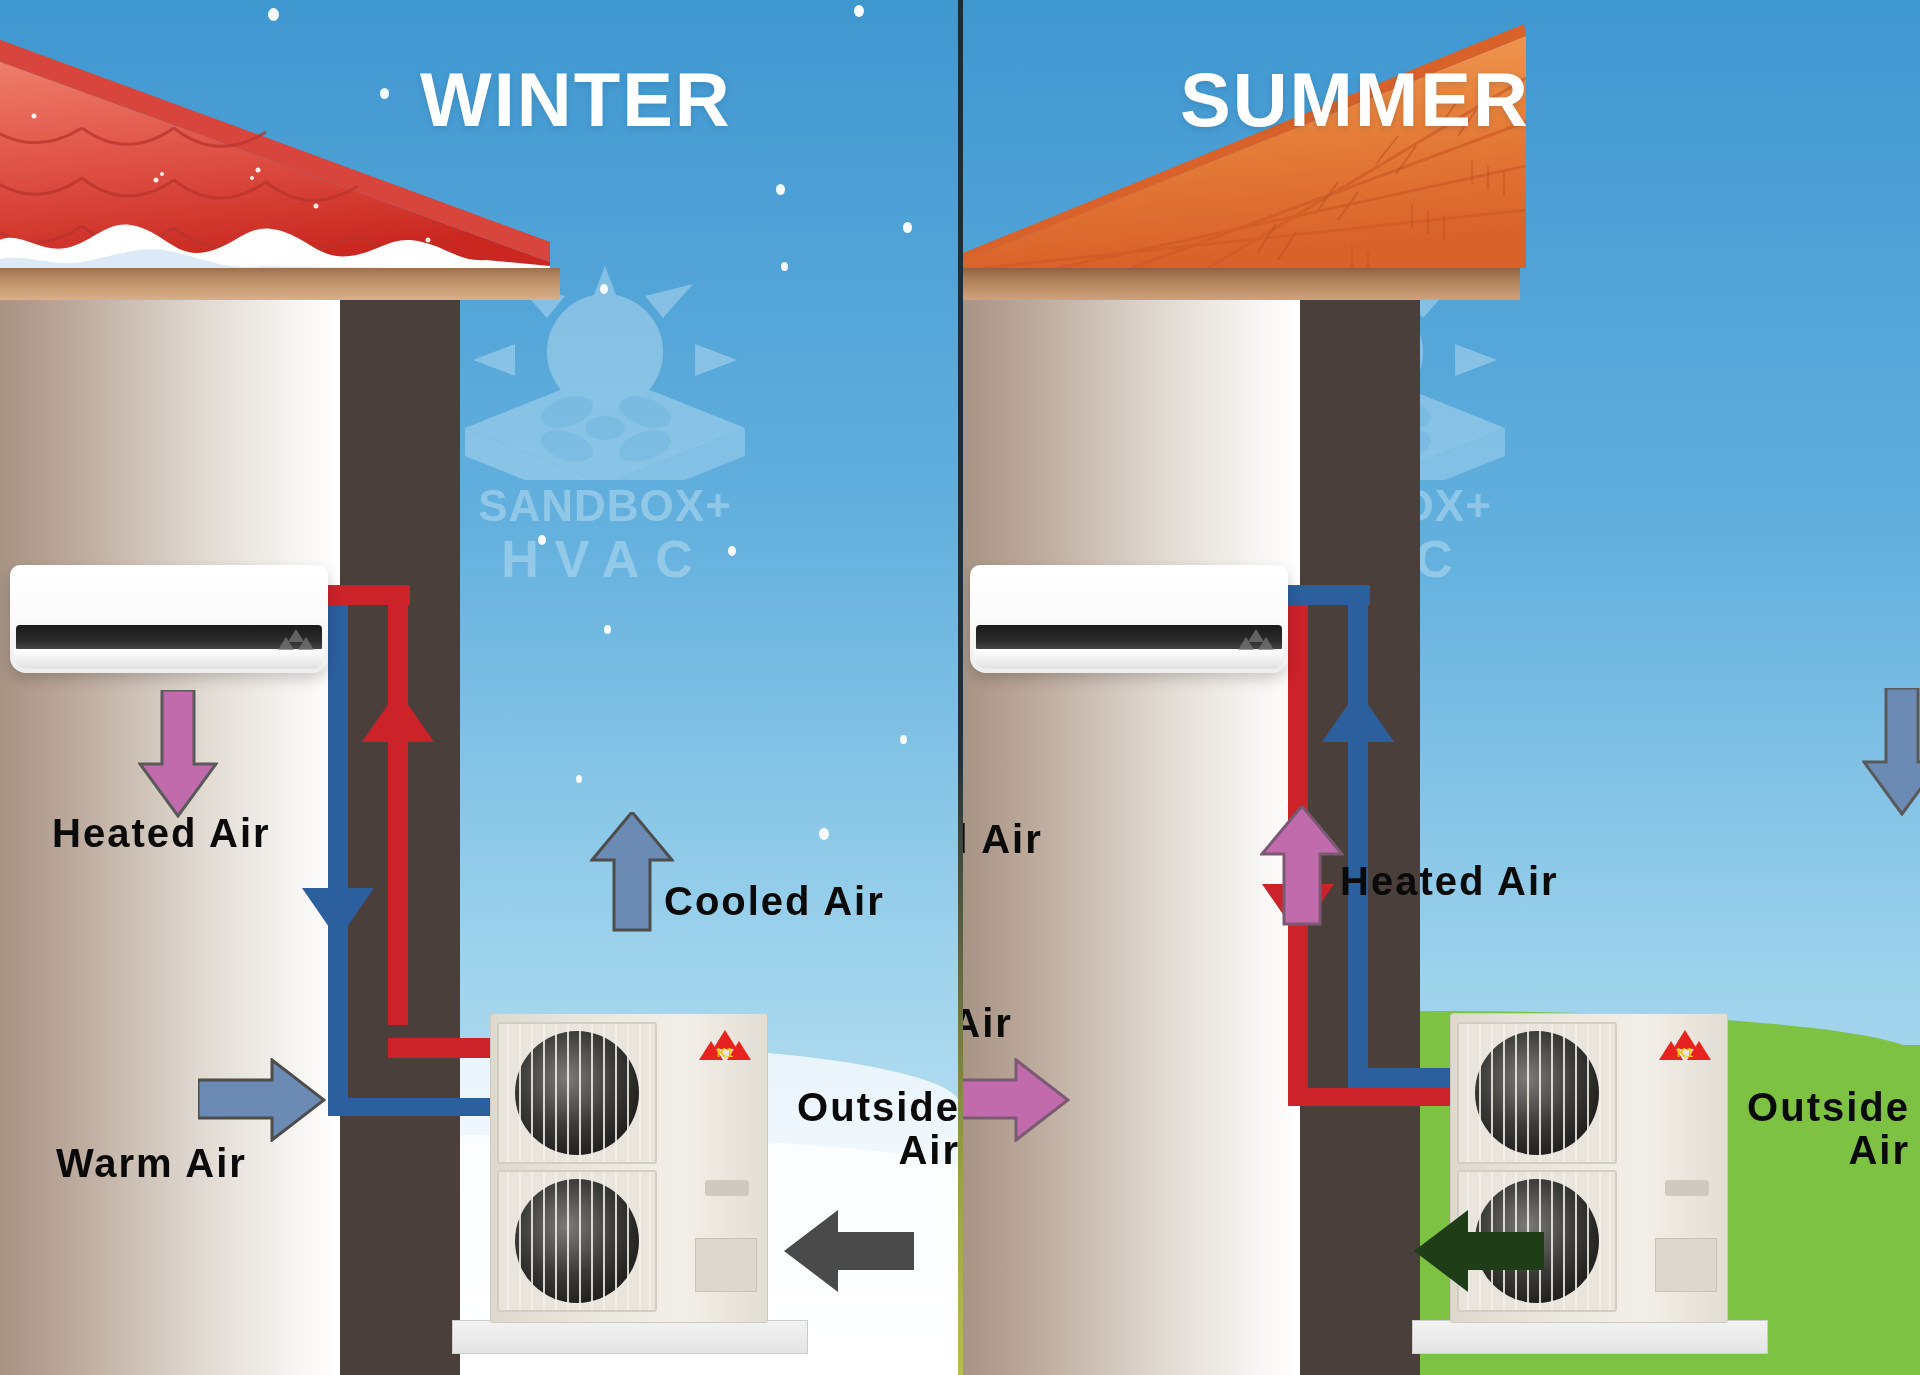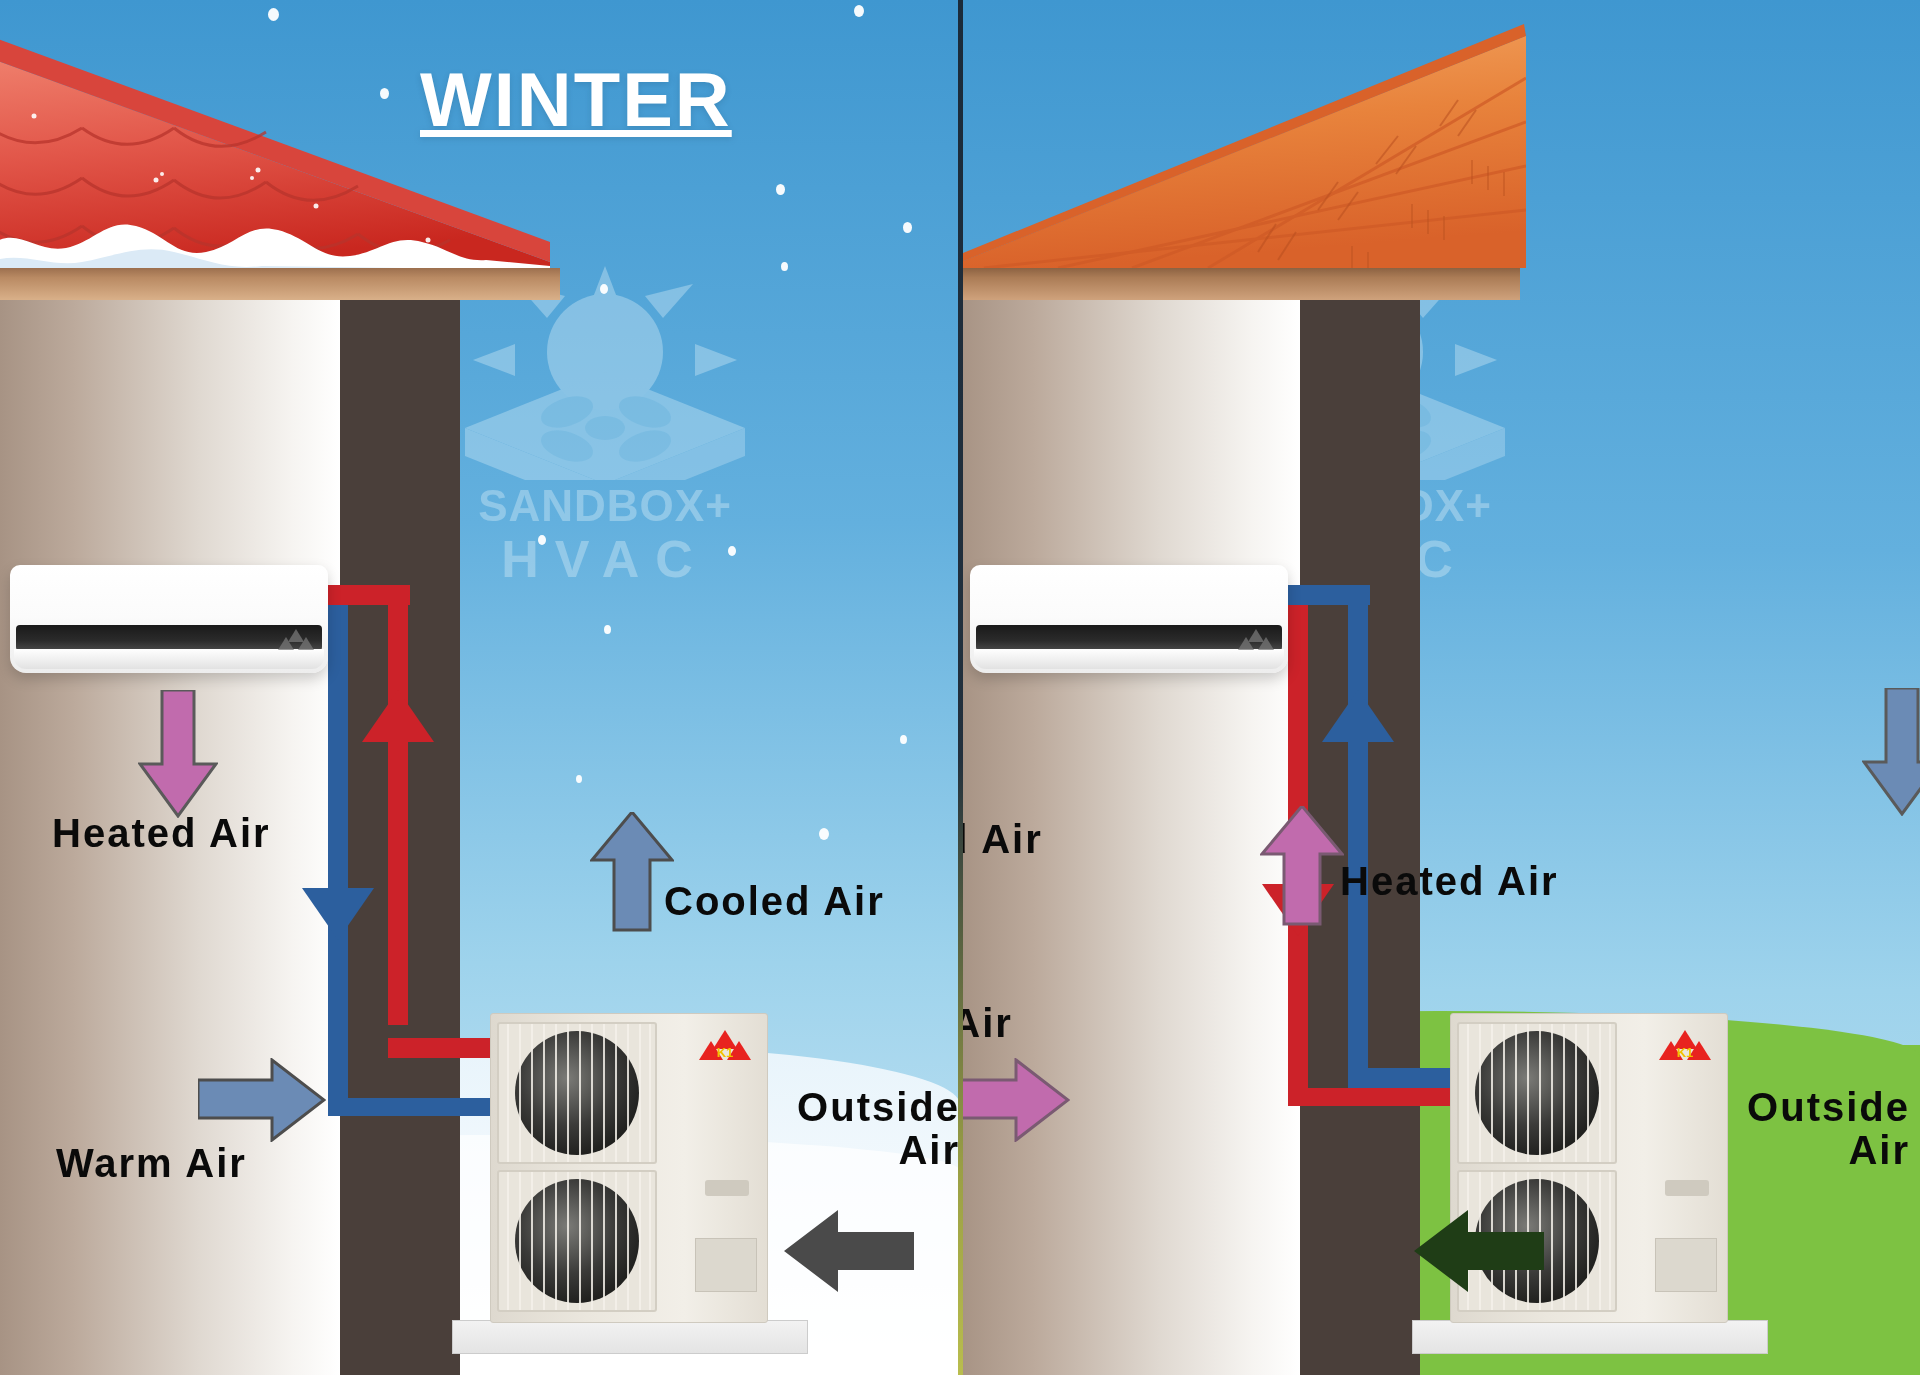--- a/index.html
+++ b/index.html
@@ -29,21 +29,20 @@
     background: linear-gradient(180deg,#1b2b3a 0%, #22303d 55%, #9a9f45 85%, #b9bd4e 100%);
     z-index: 60;
   }
 
   
   .season-title {
     position: absolute; top: 56px;
     font-size: 76px; font-weight: bold; color: #ffffff;
     letter-spacing: 2px; z-index: 40;
     text-shadow: 0 2px 6px rgba(20,60,90,.18);
-    text-decoration: underline;
   }
   #title-winter { left: 420px; }
   #title-summer { left: 1180px; }
 
   
   .watermark {
     position: absolute; z-index: 5; opacity: .40;
     width: 300px; pointer-events: none;
   }
   #wm-winter { left: 455px; top: 260px; }
@@ -566,14 +565,15 @@
         <polygon points="132,24 56,24 56,2 2,43 56,84 56,62 132,62" fill="#1f3d16"></polygon>
       </svg>
     </div>
     <div class="label right" style="left:700px;top:1086px;width:250px;">Outside
 Air</div>
   </div>
 
   <div class="divider"></div>
 
   <div class="season-title" id="title-winter">WINTER</div>
+  <div class="season-title" id="title-summer">SUMMER</div>
 
 </div>
 
 </body></html>

